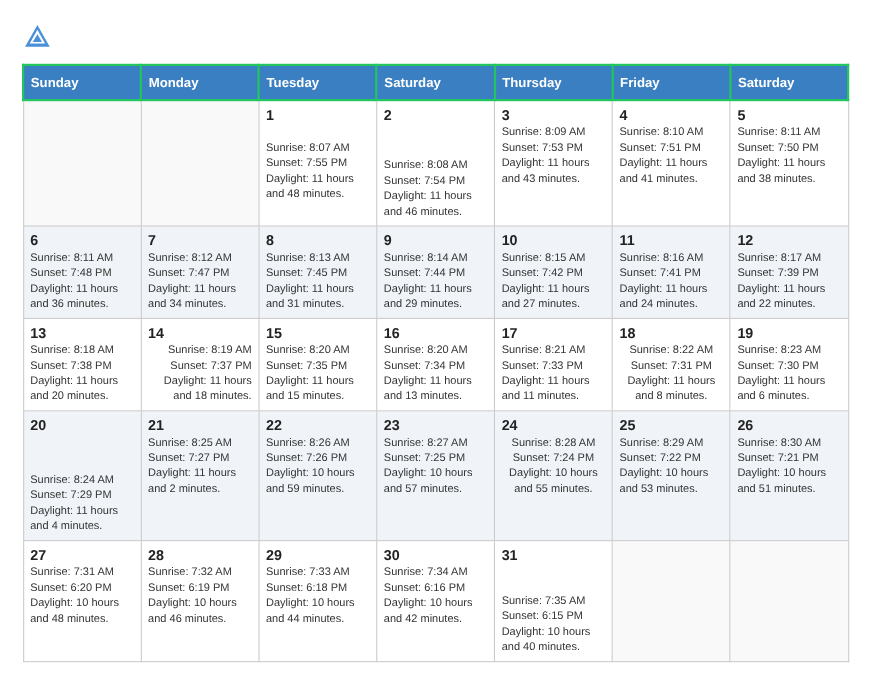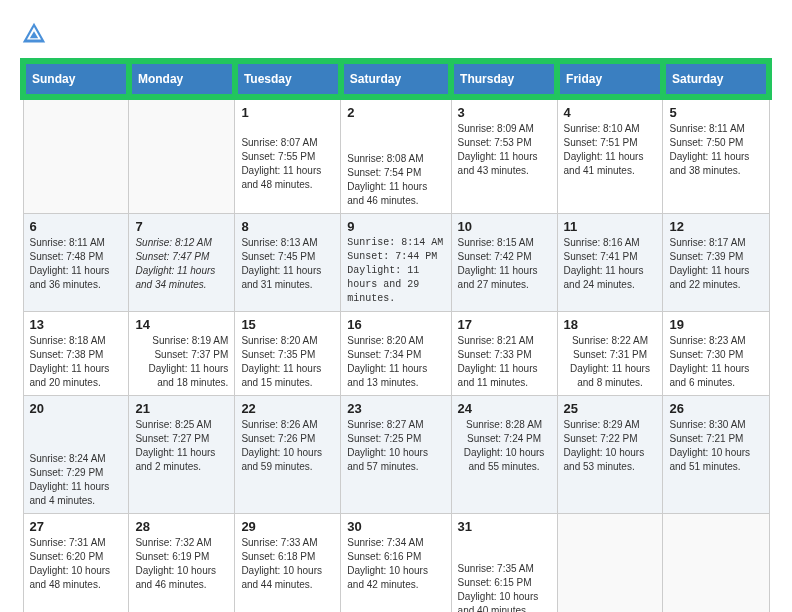--- a/index.html
+++ b/index.html
@@ -53,21 +53,21 @@
     }
     thead tr {
       background-color: #3a7fc1;
       color: #fff;
     }
     thead th {
       padding: 8px 6px;
       text-align: left;
       font-weight: bold;
       font-size: 12px;
-      border: 6px solid #22c55e;
+      border: 2px solid #22c55e;
     }
     tbody tr {
       border: 1px solid #ccc;
     }
     tbody tr:nth-child(odd) {
       background: #fff;
     }
     tbody tr:nth-child(even) {
       background: #f0f4f8;
     }
@@ -164,33 +164,33 @@
       </tr>
       <tr>
         <td>
           <span class="day-num">6</span>
           <div class="day-info" style="white-space: pre-line;">Sunrise: 8:11 AM
 Sunset: 7:48 PM
 Daylight: 11 hours and 36 minutes.</div>
         </td>
         <td>
           <span class="day-num">7</span>
-          <div class="day-info" style="white-space: pre-line; font-style: italic;">Sunrise: 8:12 AM
+          <div class="day-info" style="white-space: pre-line;">Sunrise: 8:12 AM
 Sunset: 7:47 PM
 Daylight: 11 hours and 34 minutes.</div>
         </td>
         <td>
           <span class="day-num">8</span>
           <div class="day-info" style="white-space: pre-line;">Sunrise: 8:13 AM
 Sunset: 7:45 PM
 Daylight: 11 hours and 31 minutes.</div>
         </td>
         <td>
           <span class="day-num">9</span>
-          <div class="day-info" style="white-space: pre-line; font-family: Liberation Mono, monospace;">Sunrise: 8:14 AM
+          <div class="day-info" style="white-space: pre-line;">Sunrise: 8:14 AM
 Sunset: 7:44 PM
 Daylight: 11 hours and 29 minutes.</div>
         </td>
         <td>
           <span class="day-num">10</span>
           <div class="day-info" style="white-space: pre-line;">Sunrise: 8:15 AM
 Sunset: 7:42 PM
 Daylight: 11 hours and 27 minutes.</div>
         </td>
         <td>

